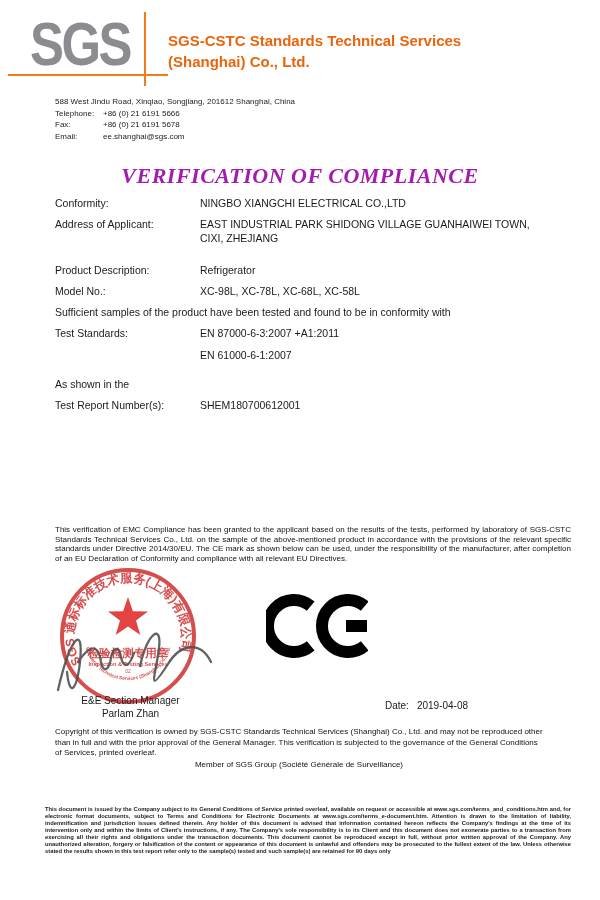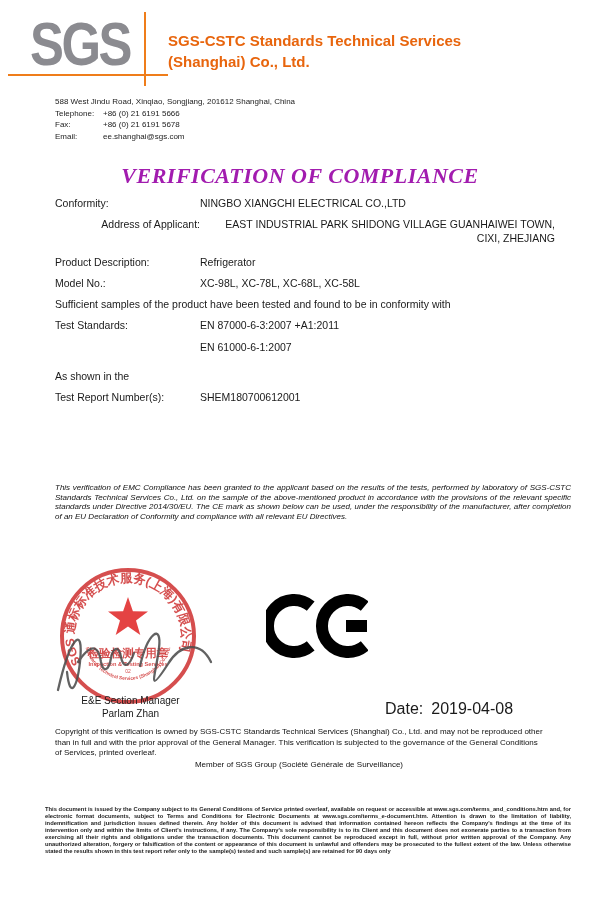--- a/index.html
+++ b/index.html
@@ -32,37 +32,37 @@
   
   .doc-title {
     position:absolute; left:0; top:163px; width:600px; text-align:center;
     font-family:"Liberation Serif", serif; font-style:italic; font-weight:bold;
     font-size:22px; letter-spacing:0.5px; color:#a21caf;
   }
 
   
   .fields { position:absolute; left:55px; top:196px; width:500px; font-size:10.5px; line-height:14px; }
   .frow { display:grid; grid-template-columns:145px 1fr; margin-bottom:7px; }
-  .frow.gap { margin-bottom:10px;text-align:right; }
+  .frow.gap { margin-bottom:18px; }
   .plain-line { margin-bottom:7px; }
   .std-line { margin-bottom:8px; }
 
   
   .grant-para {
-    position:absolute; left:55px; top:483px; width:516px;
-    font-size:8px; line-height:9.7px; text-align:justify; color:#111;font-style:italic;
+    position:absolute; left:55px; top:525px; width:516px;
+    font-size:8px; line-height:9.7px; text-align:justify; color:#111;
   }
 
   
   .stamp-svg { position:absolute; left:53px; top:561px; width:150px; height:150px; opacity:0.92; }
   .sig-svg { position:absolute; left:48px; top:610px; width:175px; height:95px; }
   .ce-svg { position:absolute; left:266px; top:591px; width:102px; height:70px; }
 
   .signer { position:absolute; left:43px; top:694px; width:175px; text-align:center; font-size:10px; line-height:13px; }
-  .date-line { position:absolute; left:385px; top:700px; font-size:16px; }
+  .date-line { position:absolute; left:385px; top:700px; font-size:10px; }
   .date-line .dl { margin-right:8px; }
 
   
   .copyright {
     position:absolute; left:55px; top:727px; width:488px;
     font-size:8px; line-height:10.5px; color:#111;
   }
   .member-line { text-align:center; margin-top:1px; }
 
   

